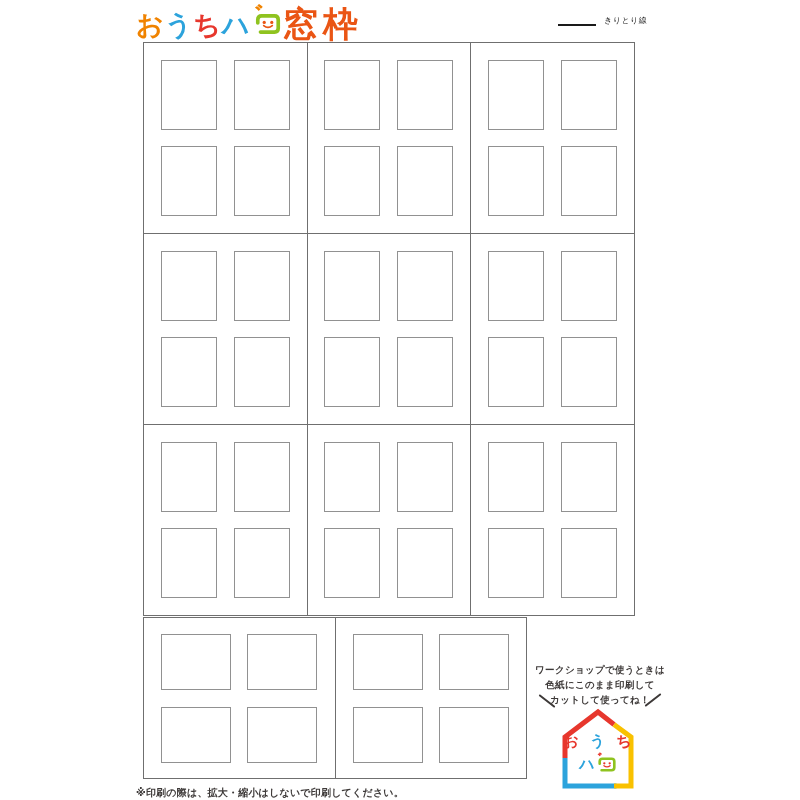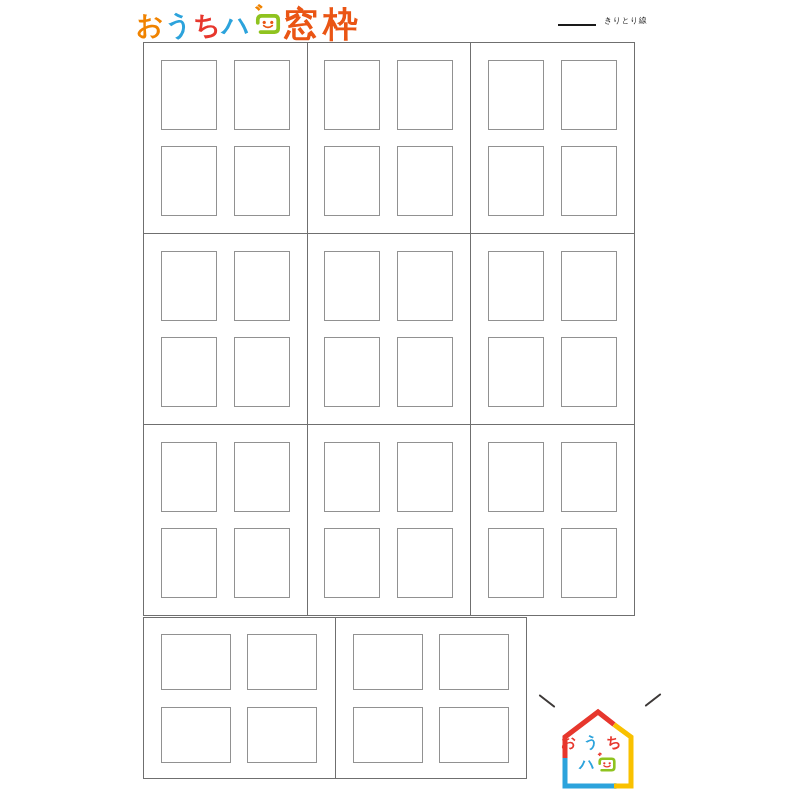--- a/index.html
+++ b/index.html
@@ -39,22 +39,22 @@
   
   .workshop-note{position:absolute;left:527px;top:662px;width:146px;text-align:center;
                  font-size:9.5px;font-weight:bold;color:#3e3a39;line-height:15px;letter-spacing:0.3px;}
   .nmark{position:absolute;width:20px;height:2px;background:#3e3a39;border-radius:1px;}
   .nmark-left{left:537px;top:700px;transform:rotate(38deg);}
   .nmark-right{left:643px;top:699px;transform:rotate(-38deg);}
 
   
   .house{position:absolute;left:561px;top:708px;width:74px;height:82px;}
   .house svg.house-outline{position:absolute;left:0;top:0;width:74px;height:82px;}
-  .house-l1{position:absolute;left:0;right:0;top:27px;
-            font-size:15px;font-weight:bold;line-height:1;letter-spacing:1px;}
+  .house-l1{position:absolute;left:0;right:0;top:27px;text-align:center;
+            font-size:15px;font-weight:bold;line-height:1;letter-spacing:1px;font-family:Liberation Mono, monospace;}
   .house-l2{position:absolute;left:0;right:0;top:48px;display:flex;justify-content:center;
             align-items:center;font-size:15px;font-weight:bold;line-height:1;}
 
   
   .print-note{position:absolute;left:136px;top:786px;font-size:10px;font-weight:bold;
               color:#3e3a39;letter-spacing:0.2px;white-space:nowrap;}
 </style>
 </head>
 <body>
 
@@ -148,20 +148,25 @@
         <div class="win"></div>
     </div>
     <div class="panel wide">
       <div class="win"></div>
         <div class="win"></div>
       <div class="win"></div>
         <div class="win"></div>
     </div>
   </div>
 
+  <div class="workshop-note">
+    <div>ワークショップで使うときは</div>
+    <div>色紙にこのまま印刷して</div>
+    <div>カットして使ってね！</div>
+  </div>
   <div class="nmark nmark-left"></div>
   <div class="nmark nmark-right"></div>
 
   <div class="house">
     <svg class="house-outline" viewBox="0 0 74 82">
       <polyline points="4,50 4,29 37,4 53,16.5" fill="none" stroke-width="5" stroke-linejoin="miter" stroke="#e7372d"></polyline>
       <polyline points="4,50 4,78 55.5,78" fill="none" stroke-width="5" stroke-linejoin="miter" stroke="#2ca3dc"></polyline>
       <polyline points="53,16.5 70,29 70,78 53,78" fill="none" stroke-width="5" stroke-linejoin="miter" stroke="#f9c100"></polyline>
     </svg>
     <div class="house-l1">
@@ -176,14 +181,15 @@
       </span>
       <svg class="ko ko-small" viewBox="0 0 26 22">
         <path d="M3.5,10 L3.5,7 Q3.5,3.5 7,3.5 L19,3.5 Q22.5,3.5 22.5,7 L22.5,15 Q22.5,18.5 19,18.5 L6,18.5" fill="none" stroke-width="3.4" stroke-linecap="round" stroke="#8fc31f"></path>
         <circle cx="9.5" cy="9.5" r="1.5" fill="#e7372d"></circle>
         <circle cx="16.5" cy="9.5" r="1.5" fill="#e7372d"></circle>
         <path d="M9,12.5 Q13,15.8 17,12.5" fill="none" stroke-width="1.6" stroke-linecap="round" stroke="#e7372d"></path>
       </svg>
     </div>
   </div>
 
+  <div class="print-note">※印刷の際は、拡大・縮小はしないで印刷してください。</div>
 
 </div>
 
 </body></html>

